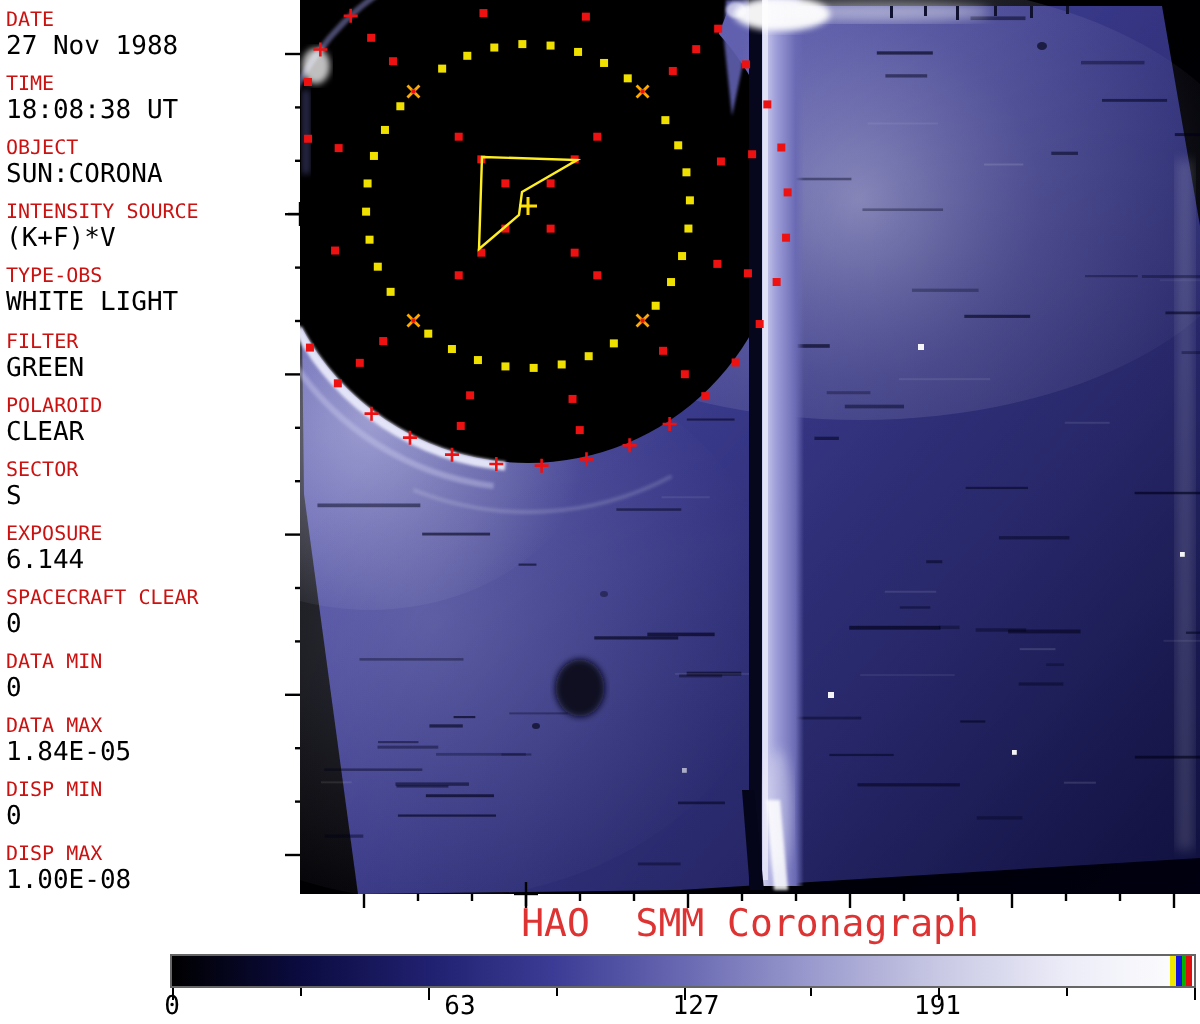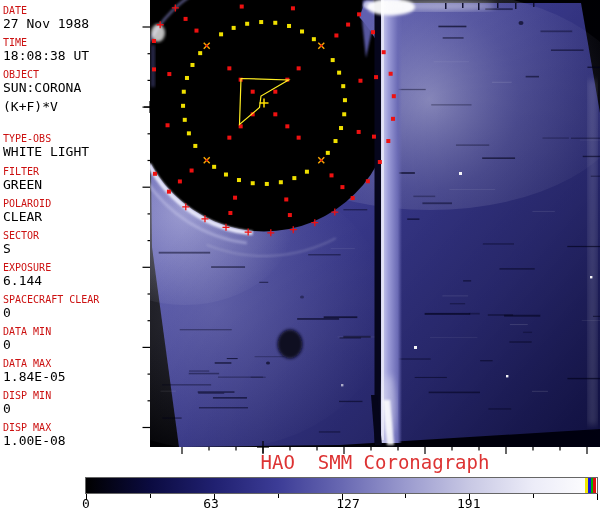--- a/index.html
+++ b/index.html
@@ -20,21 +20,21 @@
 </style>
 </head>
 <body>
 
 <div id="stage">
 
   <div class="sidebar" id="sidebar">
       <div class="field" style="top: 4px;"><div class="lbl">DATE</div><div class="val">27 Nov 1988</div></div>
       <div class="field" style="top: 36.1px;"><div class="lbl">TIME</div><div class="val">18:08:38 UT</div></div>
       <div class="field" style="top: 68.2px;"><div class="lbl">OBJECT</div><div class="val">SUN:CORONA</div></div>
-      <div class="field" style="top: 100.3px;"><div class="val">(K+F)*V</div></div>
+      <div class="field" style="top: 100.3px;"><div class="lbl">INTENSITY SOURCE</div><div class="val">(K+F)*V</div></div>
       <div class="field" style="top: 132.4px;"><div class="lbl">TYPE-OBS</div><div class="val">WHITE LIGHT</div></div>
       <div class="field" style="top: 164.5px;"><div class="lbl">FILTER</div><div class="val">GREEN</div></div>
       <div class="field" style="top: 196.6px;"><div class="lbl">POLAROID</div><div class="val">CLEAR</div></div>
       <div class="field" style="top: 228.7px;"><div class="lbl">SECTOR</div><div class="val">S</div></div>
       <div class="field" style="top: 260.8px;"><div class="lbl">EXPOSURE</div><div class="val">6.144</div></div>
       <div class="field" style="top: 292.9px;"><div class="lbl">SPACECRAFT CLEAR</div><div class="val">0</div></div>
       <div class="field" style="top: 325px;"><div class="lbl">DATA MIN</div><div class="val">0</div></div>
       <div class="field" style="top: 357.1px;"><div class="lbl">DATA MAX</div><div class="val">1.84E-05</div></div>
       <div class="field" style="top: 389.2px;"><div class="lbl">DISP MIN</div><div class="val">0</div></div>
       <div class="field" style="top: 421.3px;"><div class="lbl">DISP MAX</div><div class="val">1.00E-08</div></div>
@@ -370,19 +370,19 @@
         <div class="cb-tick" style="left: 1px; top: 17px; height: 6px;"></div>
         <div class="cb-tick" style="left: 64.875px; top: 17px; height: 3.5px;"></div>
         <div class="cb-tick" style="left: 128.75px; top: 17px; height: 6px;"></div>
         <div class="cb-tick" style="left: 192.625px; top: 17px; height: 3.5px;"></div>
         <div class="cb-tick" style="left: 256.5px; top: 17px; height: 6px;"></div>
         <div class="cb-tick" style="left: 320.375px; top: 17px; height: 3.5px;"></div>
         <div class="cb-tick" style="left: 384.25px; top: 17px; height: 6px;"></div>
         <div class="cb-tick" style="left: 448.125px; top: 17px; height: 3.5px;"></div>
         <div class="cb-tick" style="left: 512px; top: 17px; height: 6px;"></div>
         <div class="cb-label" style="left: 1px;">0</div>
-        <div class="cb-label" style="left: 126px;">63</div>
+        <div class="cb-label" style="left: 145px;">63</div>
         <div class="cb-label" style="left: 243px; margin-left: 20px;">127</div>
         <div class="cb-label" style="left: 383.749px;">191</div>
         <div class="cb-label" style="left: 512px; transform: translateX(-85%); margin-top: 20px;">255</div>
       </div>
   </div>
 </div>
 
 </body></html>

